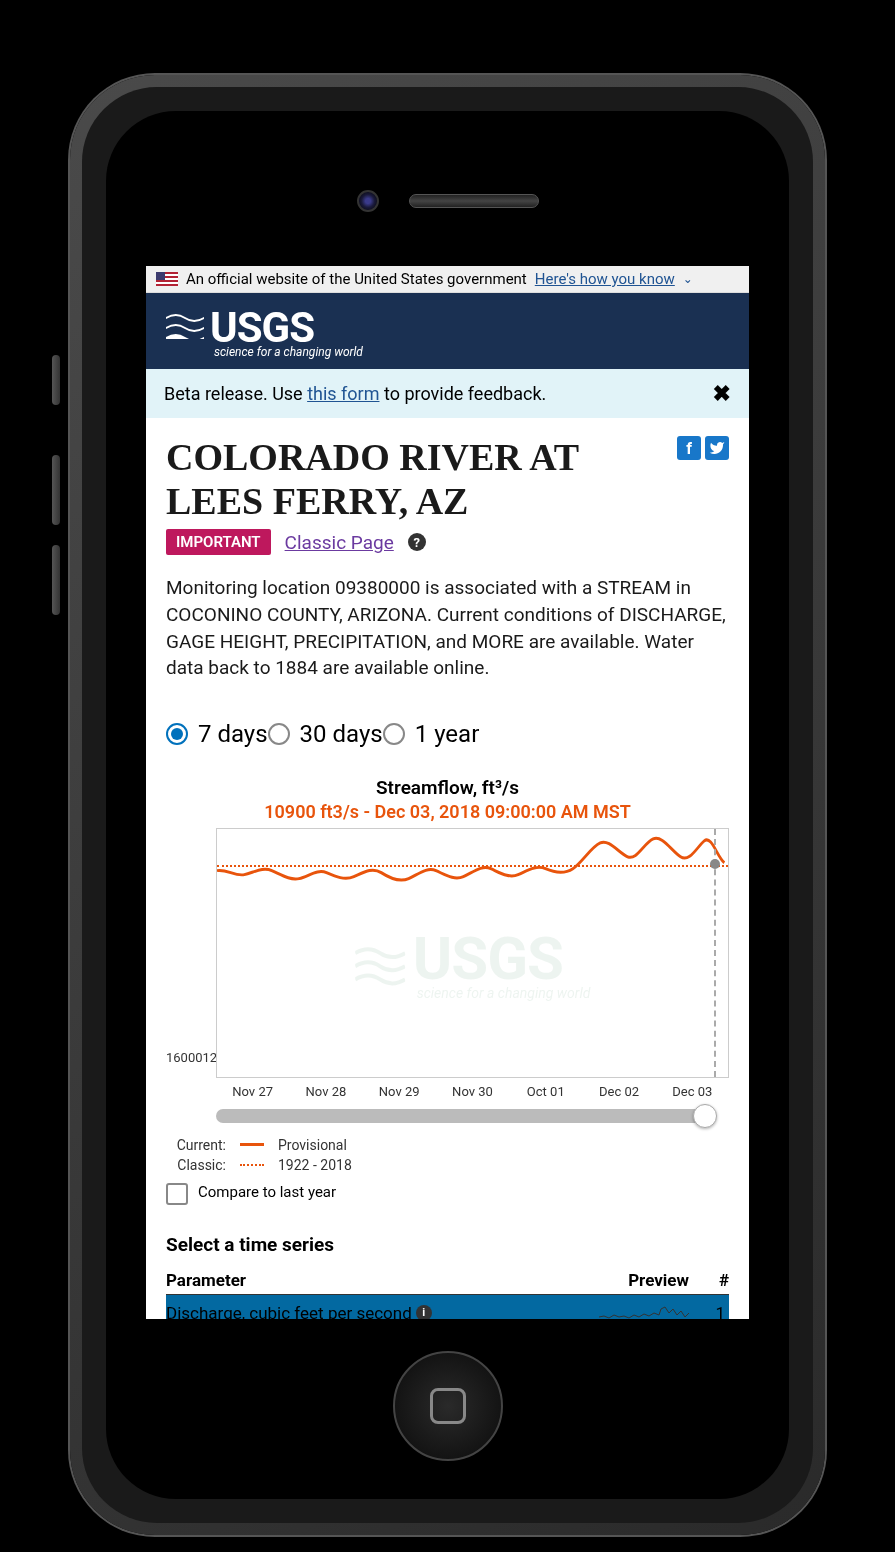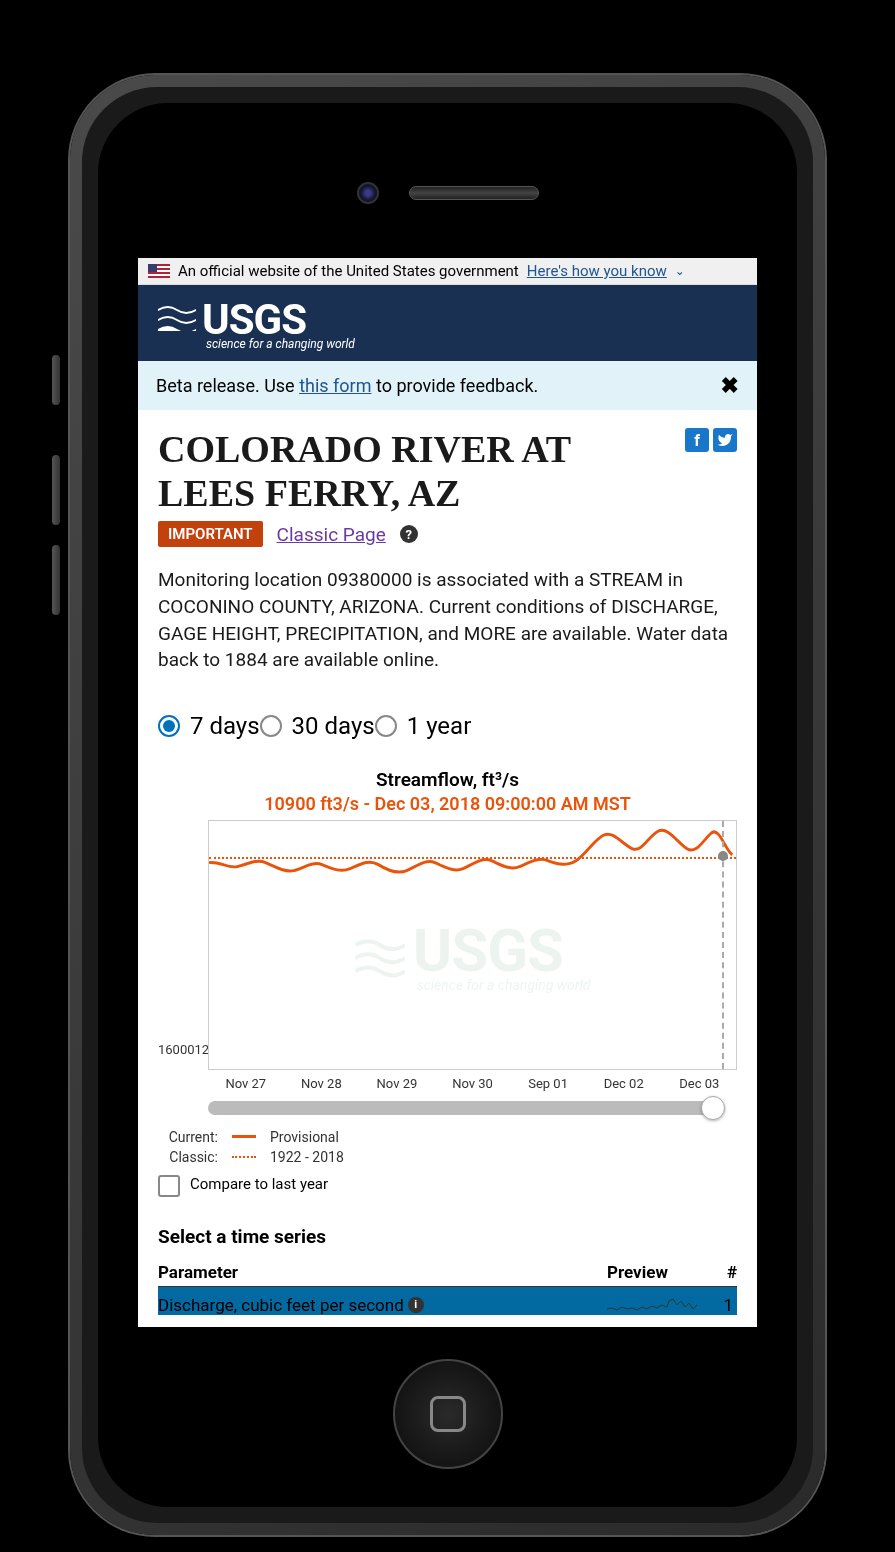--- a/index.html
+++ b/index.html
@@ -1,18 +1,18 @@
 <!DOCTYPE html>
 <html><head>
 <meta charset="utf-8">
 <style>
 *{box-sizing:border-box;margin:0;padding:0}
 body{background:#000;width:895px;height:1552px;font-family:-apple-system,BlinkMacSystemFont,"Segoe UI",Roboto,sans-serif;overflow:hidden}
 .phone{position:absolute;left:70px;top:75px;width:755px;height:1460px;background:linear-gradient(145deg,#4a4a4a,#2a2a2a);border-radius:85px;padding:12px;box-shadow:0 0 0 2px #555,0 20px 60px rgba(0,0,0,.8)}
-.phone-inner{width:100%;height:100%;background:#1a1a1a;border-radius:75px;padding:16px}
+.phone-inner{width:100%;height:100%;background:#1a1a1a;border-radius:75px;padding:24px}
 .phone-body{width:100%;height:100%;background:#000;border-radius:70px;position:relative;overflow:hidden}
 .btn-side{position:absolute;background:linear-gradient(90deg,#555,#333);border-radius:4px}
 .btn-side.b1{left:-18px;top:280px;width:8px;height:50px}
 .btn-side.b2{left:-18px;top:380px;width:8px;height:70px}
 .btn-side.b3{left:-18px;top:470px;width:8px;height:70px}
 .topbar{position:absolute;top:50px;left:0;right:0;height:80px;display:flex;align-items:center;justify-content:center;gap:30px}
 .camera{width:22px;height:22px;background:radial-gradient(circle,#3a3a8a 20%,#1a1a3a 50%,#000);border-radius:50%;border:2px solid #333}
 .speaker{width:130px;height:14px;background:linear-gradient(#222,#444,#222);border-radius:10px;border:1px solid #555}
 .home-btn{position:absolute;bottom:38px;left:50%;transform:translateX(-50%);width:110px;height:110px;background:radial-gradient(circle,#2a2a2a,#0a0a0a);border-radius:50%;border:2px solid #444;display:flex;align-items:center;justify-content:center}
 .home-sq{width:36px;height:36px;border:3px solid #888;border-radius:8px}
@@ -29,21 +29,21 @@
 .tagline{color:#fff;font-size:12px;font-style:italic;margin-top:-4px;margin-left:4px}
 .beta-bar{background:#e1f3f8;padding:12px 18px;display:flex;justify-content:space-between;align-items:center;font-size:18px}
 .beta-link{color:#205493;text-decoration:underline}
 .close-x{font-size:22px;font-weight:bold;cursor:pointer}
 .content{padding:18px 20px}
 .title-row{display:flex;justify-content:space-between;align-items:flex-start;gap:10px}
 h1{font-family:Georgia,serif;font-size:38px;font-weight:700;line-height:1.15;color:#1a1a1a}
 .social{display:flex;gap:4px}
 .social-btn{width:24px;height:24px;background:#1877c9;color:#fff;font-weight:bold;font-size:16px;display:flex;align-items:center;justify-content:center;border-radius:3px}
 .sub-row{margin-top:6px;display:flex;align-items:center;gap:14px}
-.badge{background:#c2410c;color:#fff;padding:4px 10px;font-size:15px;font-weight:600;border-radius:2px}
+.badge{background:#be185d;color:#fff;padding:4px 10px;font-size:15px;font-weight:600;border-radius:2px}
 .classic{color:#6b3aa0;text-decoration:underline;font-size:19px}
 .help-circle{width:18px;height:18px;background:#333;color:#fff;border-radius:50%;font-size:13px;display:inline-flex;align-items:center;justify-content:center;font-weight:bold}
 .desc{margin-top:20px;font-size:19px;line-height:1.4;color:#1a1a1a}
 .radio-row{margin-top:38px;display:flex;align-items:center;font-size:24px}
 .radio{display:flex;align-items:center;gap:10px;cursor:pointer}
 .radio-circle{width:22px;height:22px;border:2px solid #888;border-radius:50%;display:flex;align-items:center;justify-content:center}
 .radio.selected .radio-circle{border-color:#0071bc}
 .radio.selected .radio-circle::after{content:"";width:12px;height:12px;background:#0071bc;border-radius:50%}
 .chart-wrap{margin-top:28px}
 .chart-title{text-align:center;font-size:19px;font-weight:600}
@@ -66,21 +66,21 @@
 .legend{margin-top:12px;font-size:14px;color:#333}
 .legend-row{display:flex;align-items:center;gap:14px;padding:2px 0}
 .legend-label{width:60px;text-align:right}
 .swatch-solid{width:24px;height:3px;background:#e8540c}
 .swatch-dotted{width:24px;height:0;border-top:2px dotted #e8540c}
 .checkbox-row{margin-top:8px;display:flex;align-items:flex-start;gap:10px;font-size:15px}
 .checkbox{width:22px;height:22px;border:2px solid #888;border-radius:3px}
 .section-h{margin-top:28px;font-size:19px;font-weight:700}
 .table-head{margin-top:10px;display:flex;font-weight:700;font-size:17px;padding:4px 0;border-bottom:1px solid #333}
 .th-param{flex:1}
-.th-preview{width:90px;text-align:left}
+.th-preview{width:90px;text-align:right}
 .th-num{width:40px;text-align:right}
 .table-row{display:flex;background:#0369a1;padding:8px 0 0;font-size:17px;align-items:flex-end}
 .td-param{flex:1;display:flex;align-items:center;gap:4px}
 .info-i{width:16px;height:16px;background:#333;color:#fff;border-radius:50%;font-size:11px;display:inline-flex;align-items:center;justify-content:center;font-weight:bold}
 .spark{width:90px;height:20px}
 .td-num{width:40px;text-align:right;padding-right:4px}
 </style>
 </head>
 <body>
 
@@ -192,21 +192,21 @@
         </svg>
         <div class="cursor-line"></div>
         <div class="cursor-dot"></div>
        </div>
       </div>
       <div class="x-axis">
        <div>Nov 27</div>
        <div>Nov 28</div>
        <div>Nov 29</div>
        <div>Nov 30</div>
-       <div>Sep 01</div>
+       <div>Oct 01</div>
        <div>Dec 02</div>
        <div>Dec 03</div>
       </div>
       <div class="slider-track">
        <div class="slider-handle"></div>
       </div>
       <div class="legend">
        <div class="legend-row">
         <span class="legend-label">Current:</span>
         <span class="swatch-solid"></span>

